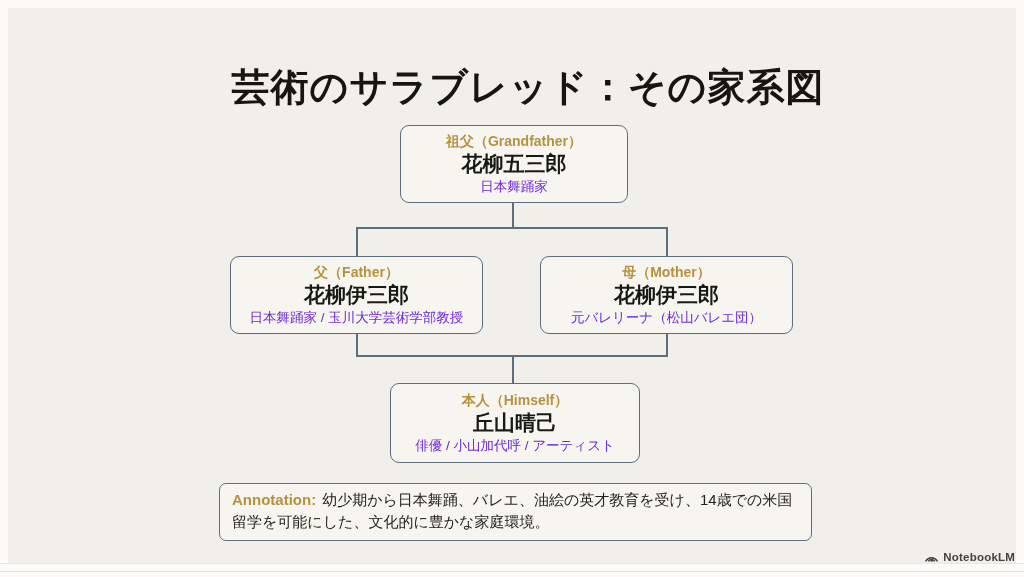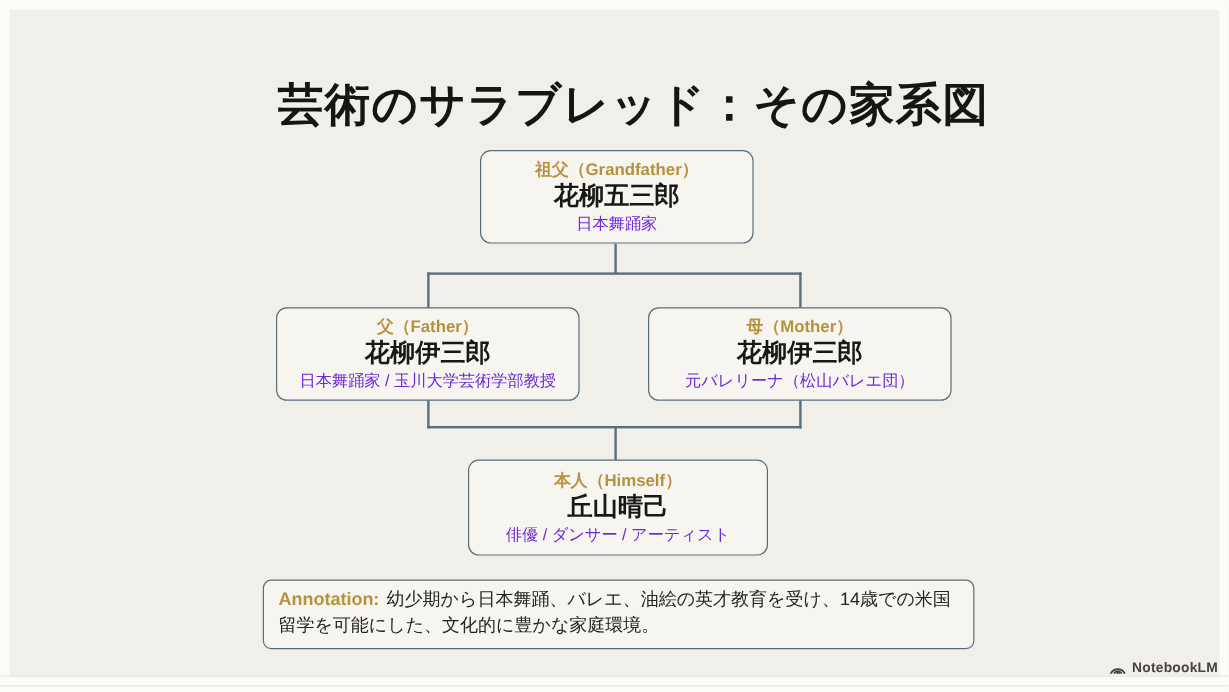--- a/index.html
+++ b/index.html
@@ -95,21 +95,21 @@
 
     <div class="node node-mother">
       <div class="role">母（Mother）</div>
       <div class="name">花柳伊三郎</div>
       <div class="desc">元バレリーナ（松山バレエ団）</div>
     </div>
 
     <div class="node node-self">
       <div class="role">本人（Himself）</div>
       <div class="name">丘山晴己</div>
-      <div class="desc">俳優 / ダンサー / アーティスト</div>
+      <div class="desc">俳優 / 小山加代呼 / アーティスト</div>
     </div>
 
     <div class="annotation"><span class="ann-label">Annotation:</span><span class="ann-text">幼少期から日本舞踊、バレエ、油絵の英才教育を受け、14歳での米国留学を可能にした、文化的に豊かな家庭環境。</span></div>
 
     <div class="watermark">
       <span>
         <svg width="15" height="13" viewBox="0 0 24 20" fill="none">
           <path d="M3 17 A10.5 10.5 0 0 1 21 17" stroke="#45433e" stroke-width="2.4" stroke-linecap="round"></path>
           <path d="M7.5 17 A5.5 5.5 0 0 1 16.5 17" stroke="#45433e" stroke-width="2.4" stroke-linecap="round"></path>
           <path d="M11.2 17 A1.6 1.6 0 0 1 13.8 17" stroke="#45433e" stroke-width="2.4" stroke-linecap="round"></path>

